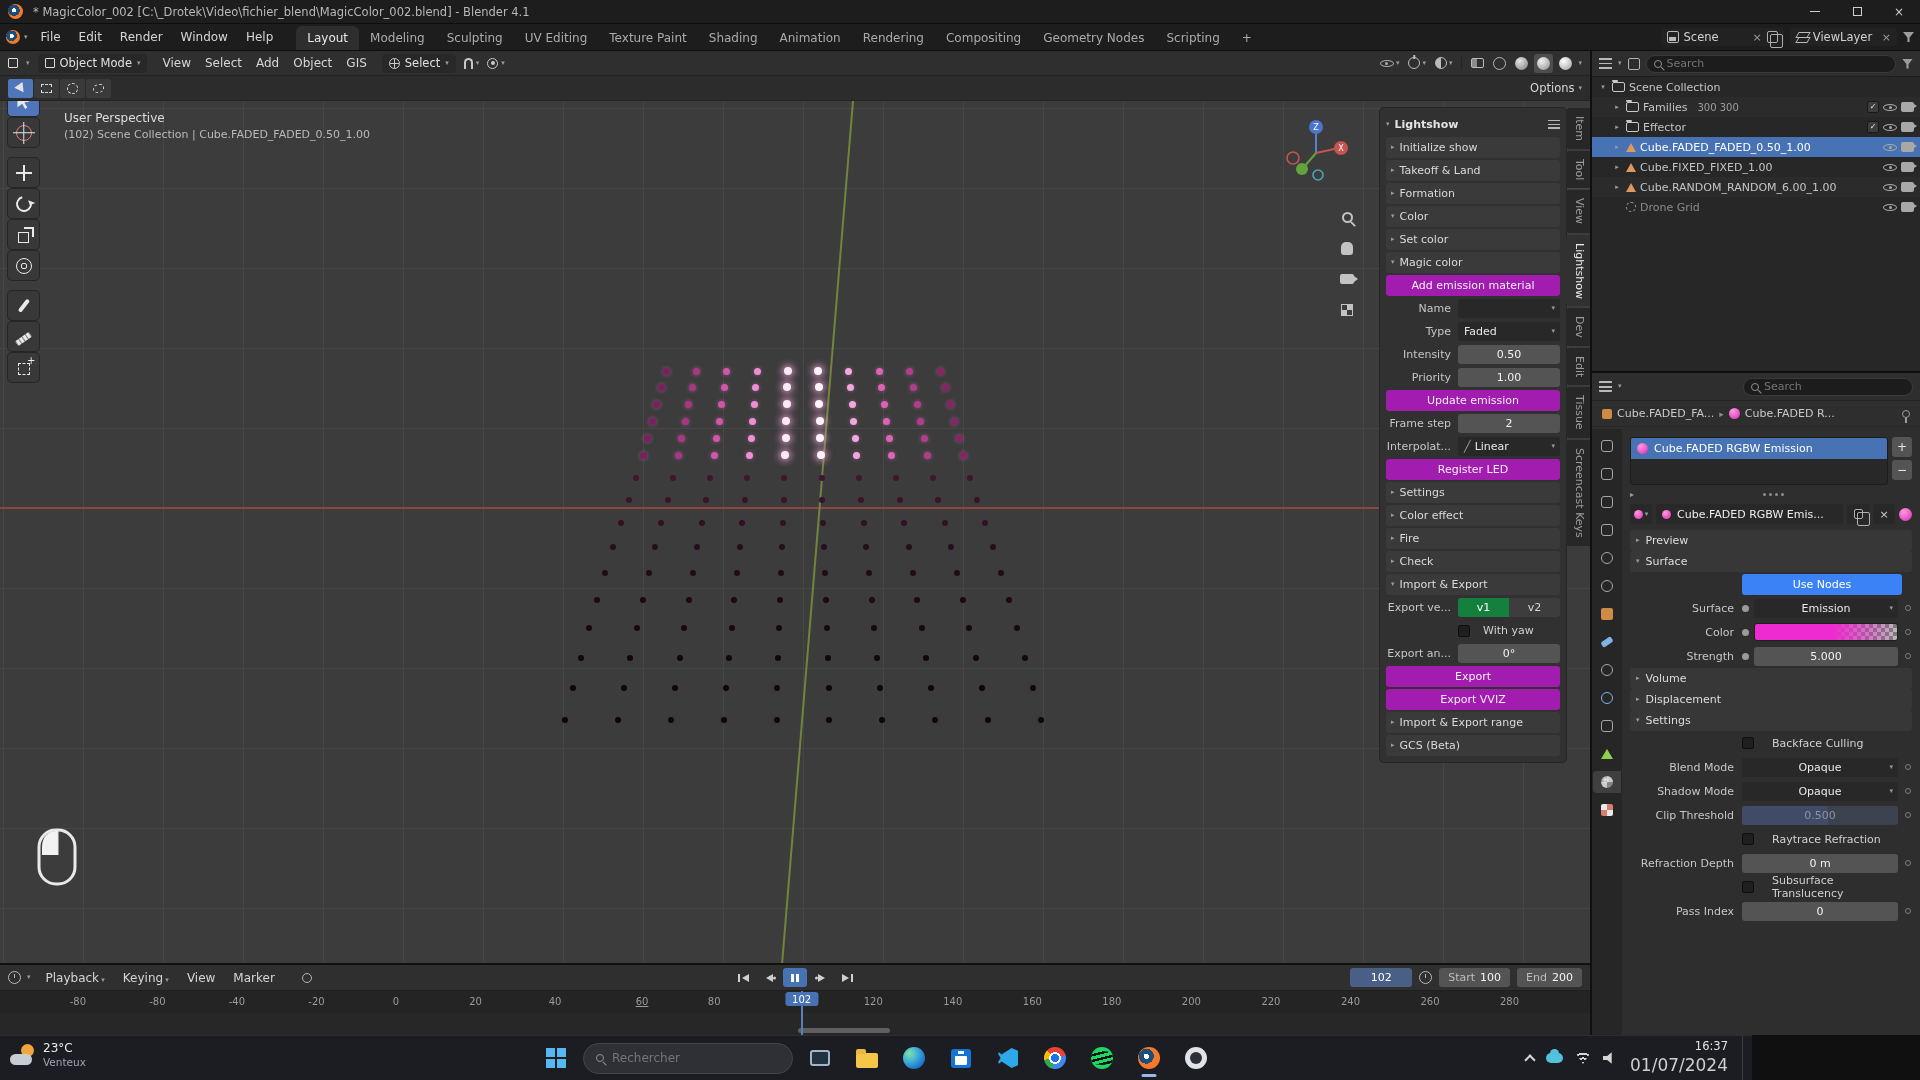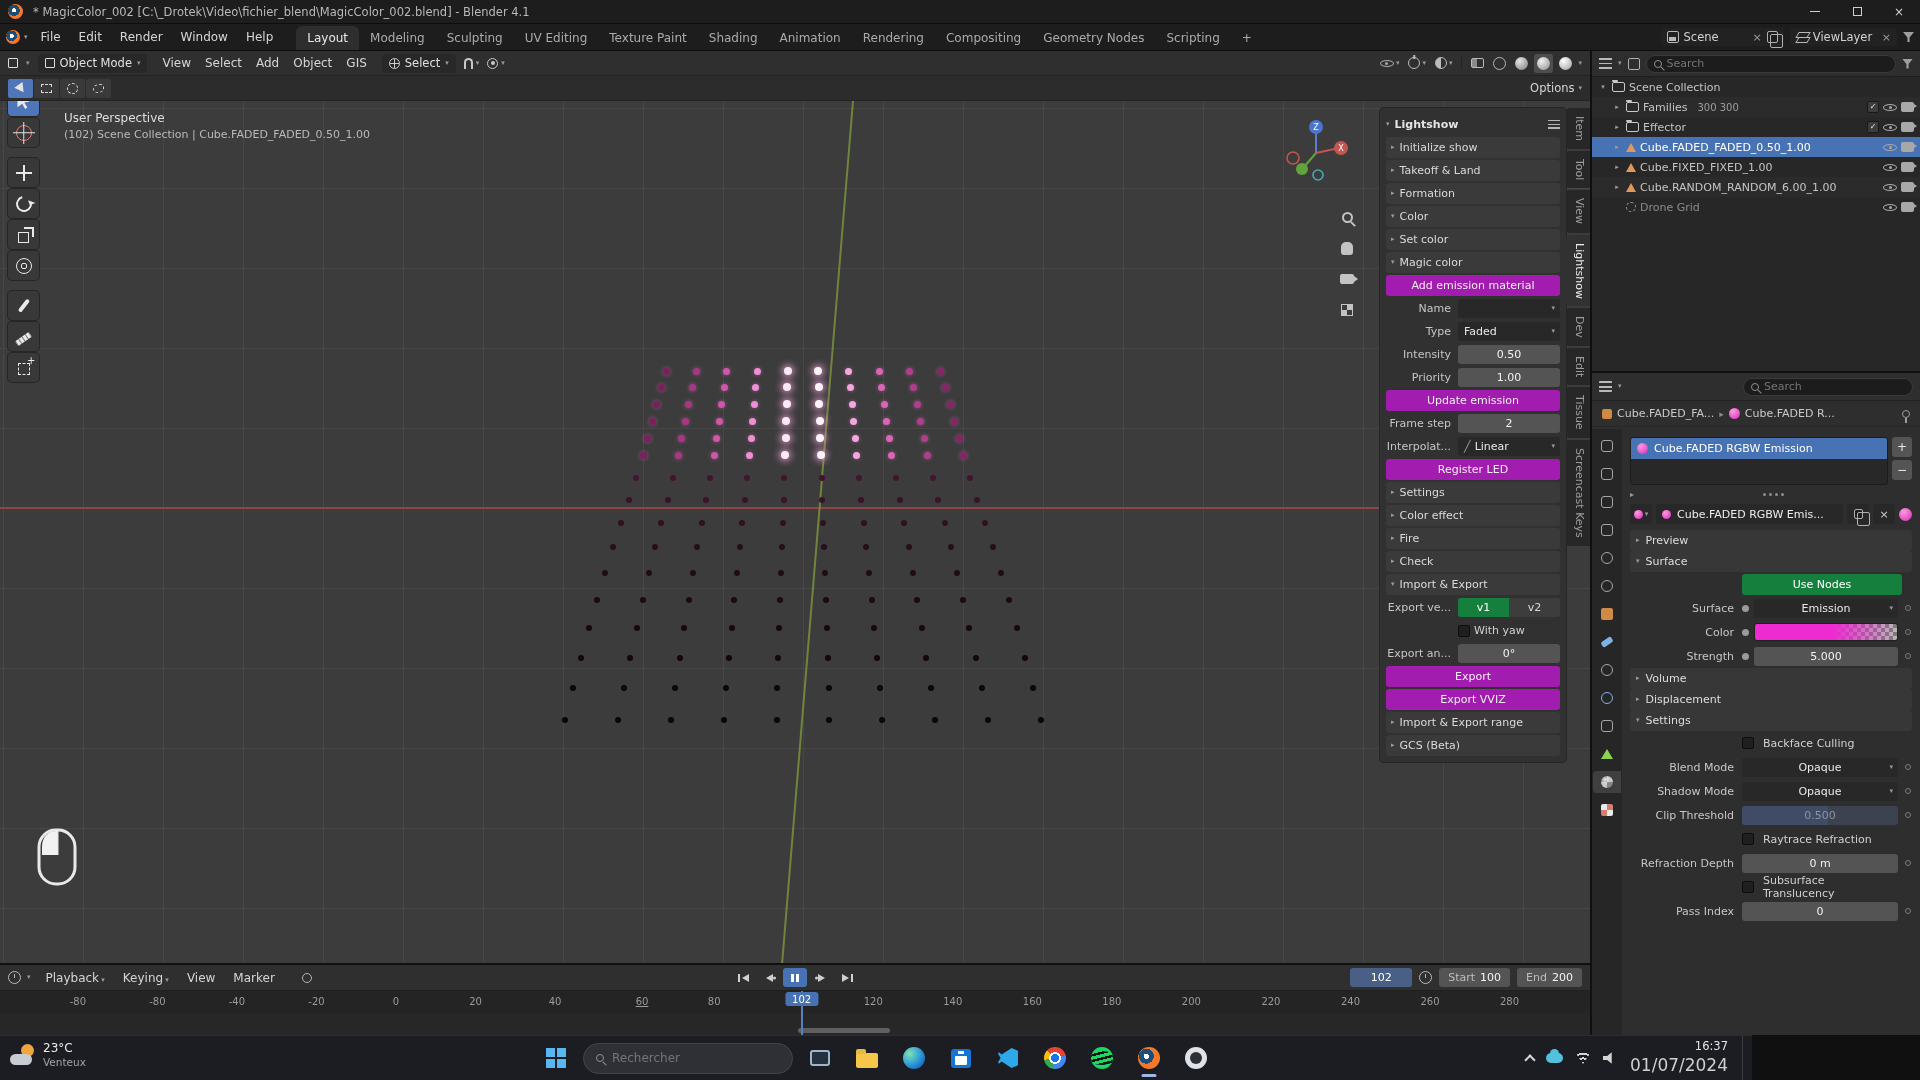--- a/index.html
+++ b/index.html
@@ -123,21 +123,21 @@
   .lslbl{width:72px;text-align:right;padding-right:7px;color:#c6c6c6;white-space:nowrap;overflow:hidden;flex:none}
   .numfld{background:#545454;border-radius:3px;justify-content:center;color:#f2f2f2;flex:1;height:19px;display:flex;align-items:center}
   .menufld{background:#282828;border-radius:3px;color:#e8e8e8;flex:1;height:19px;display:flex;align-items:center;padding:0 6px;position:relative}
   .menufld .caret{position:absolute;right:5px}
   .seg{flex:1;display:flex}
   .segbtn{flex:1;height:19px;display:flex;align-items:center;justify-content:center;background:#3d3d3d;color:#d9d9d9}
   .segbtn:first-child{border-radius:3px 0 0 3px}
   .segbtn:last-child{border-radius:0 3px 3px 0}
   .segbtn.active{background:#15803d;color:#fff}
   .chkbox{width:12px;height:12px;background:#1f1f1f;border:1px solid #0e0e0e;border-radius:2px;flex:none}
-  .chklbl{marg;padding-left:4px;color:#d0d0d0}
+  .chklbl{marg;padding-left:13px;color:#d0d0d0}
   .hamb{margin-left:auto;width:12px;height:9px;background:linear-gradient(#b5b5b5 0 1.5px,transparent 1.5px 3.7px,#b5b5b5 3.7px 5.2px,transparent 5.2px 7.4px,#b5b5b5 7.4px 9px)}
   
   .drone{position:absolute;border-radius:50%}
   
   #mouse-icon{position:absolute;left:36px;top:726px;z-index:6}
   
   #outliner{position:absolute;left:1592px;top:51px;width:328px;height:320px;background:#272727}
   #outliner-header{height:26px;background:#2e2e2e;border-bottom:1px solid #1e1e1e;display:flex;align-items:center;gap:6px;padding:0 7px}
   .searchpill{flex:1;height:18px;background:#1c1c1c;border:1px solid #3a3a3a;border-radius:9px;display:flex;align-items:center;gap:5px;padding:0 7px}
   .searchpill input{background:transparent;border:none;outline:none;color:#bdbdbd;font-size:11px;width:100%;font-family:inherit}
@@ -192,21 +192,21 @@
   #slot-grip .gripL{margin-right:auto;color:#9d9d9d;font-size:8px;font-style:normal;background:none;width:auto;height:auto}
   #db-row{display:flex;align-items:center;gap:4px;height:22px}
   .dbbtn{width:22px;height:20px;background:#282828;border-radius:3px;display:flex;align-items:center;justify-content:center;gap:2px}
   #db-name{flex:1;height:20px;background:#282828;border-radius:3px;display:flex;align-items:center;gap:6px;padding:0 6px;color:#ededed;font-size:11px}
   .phead{height:21px;background:#373737;border-radius:3px;display:flex;align-items:center;gap:6px;padding:0 6px;font-size:11px;color:#dedede}
   .prow{display:flex;align-items:center;height:24px;font-size:11px}
   .plbl{width:112px;text-align:right;padding-right:8px;color:#c6c6c6;white-space:nowrap;flex:none}
   .pfld{flex:1;display:flex;align-items:center;gap:5px;padding-right:14px;position:relative}
   .sock{width:7px;height:7px;border-radius:50%;background:#9a9a9a;flex:none}
   .deco{position:absolute;right:1px;width:6px;height:6px;border:1.2px solid #7c7c7c;border-radius:50%}
-  .pbtn-blue{flex:1;height:21px;background:#15803d;border-radius:3px;color:#fff;display:flex;align-items:center;justify-content:center;margin-right:10px}
+  .pbtn-blue{flex:1;height:21px;background:#3b82f6;border-radius:3px;color:#fff;display:flex;align-items:center;justify-content:center;margin-right:10px}
   .colorfld{flex:1;height:18px;border-radius:3px;overflow:hidden;display:flex;border:1px solid #1f1f1f}
   .colorsolid{width:55%}
   .coloralpha{width:45%;background:repeating-conic-gradient(#7c7c7c 0 25%,#b9b9b9 0 50%) 0 0/8px 8px;position:relative}
   .coloralpha::after{content:"";position:absolute;inset:0;background:linear-gradient(90deg,var(--c) 0%,transparent 100%)}
   .sliderfld{flex:1;height:19px;background:#545454;border-radius:3px;display:flex;align-items:center;justify-content:center;color:#f2f2f2;position:relative;overflow:hidden}
   .sliderfld.disabled{background:#3c4250;color:#8d93a0}
   .sliderfld.disabled::before{content:"";position:absolute;left:0;top:0;bottom:0;width:55%;background:#44557a;opacity:.55}
   .sliderfld span{position:relative}
   
   #timeline{position:absolute;left:0;top:965px;width:1590px;height:70px;background:#2a2a2a}

